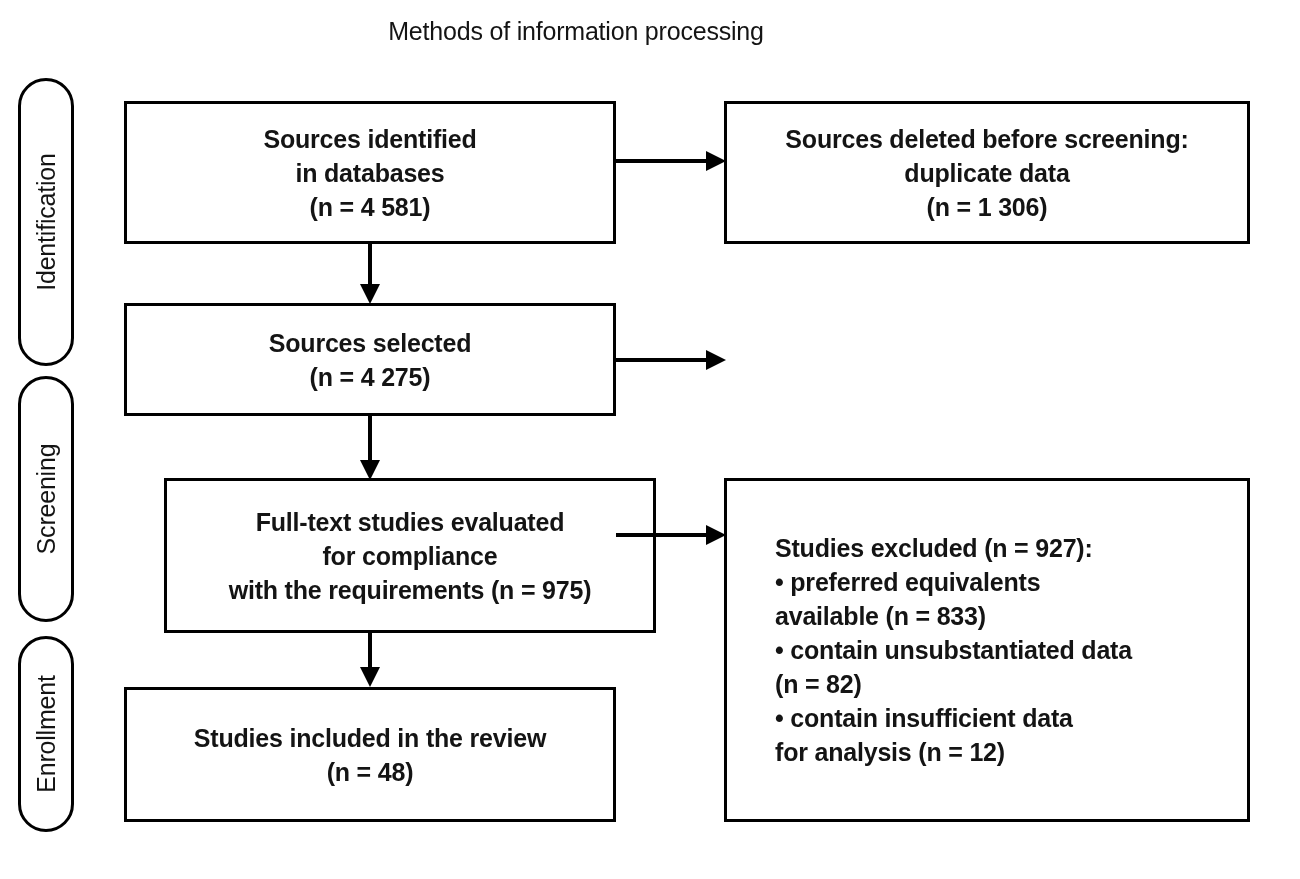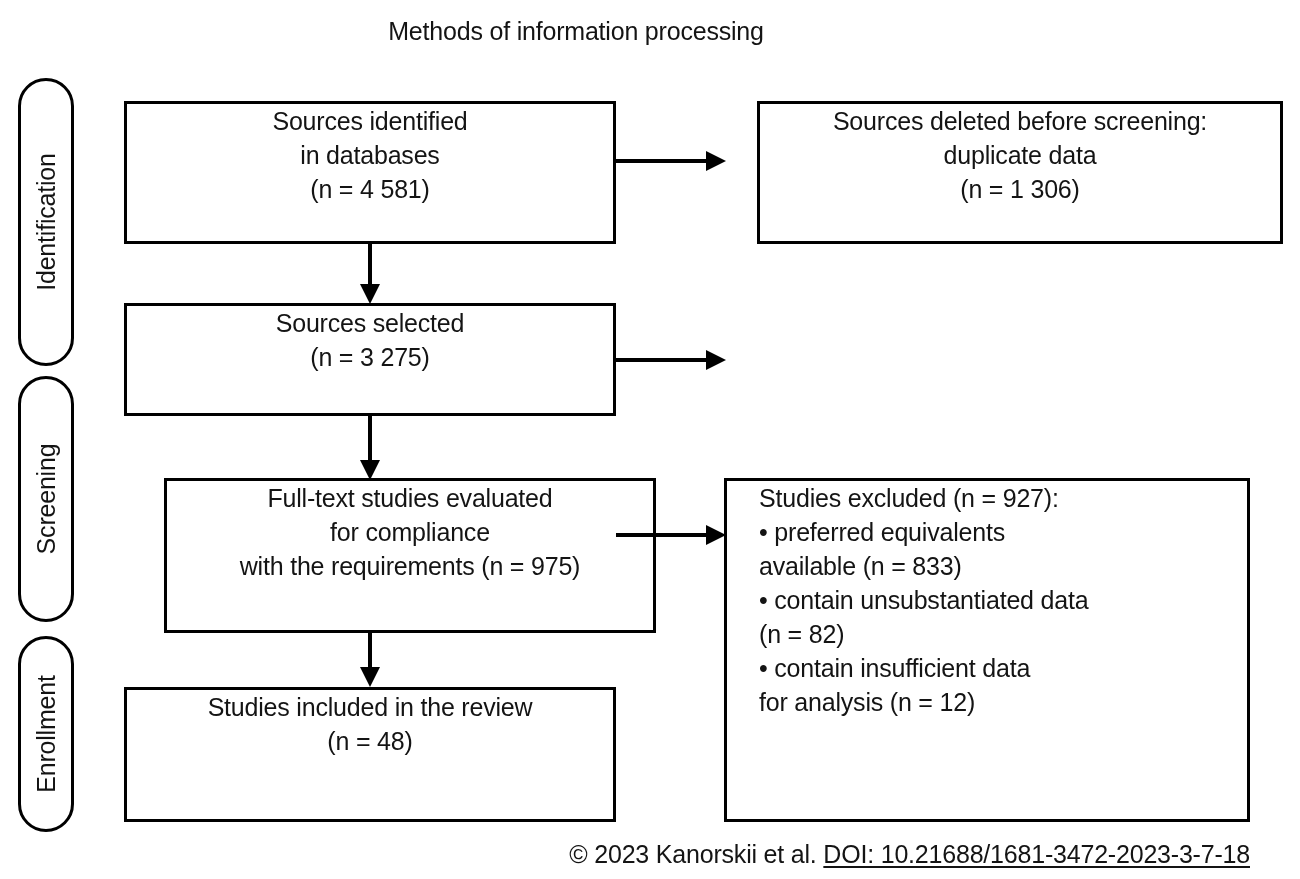--- a/index.html
+++ b/index.html
@@ -52,37 +52,39 @@
     color: #141414;
   }
 
   
   .flow-box {
     position: absolute;
     box-sizing: border-box;
     border: 3px solid #000000;
     background: #ffffff;
     display: flex;
+    align-items: center;
     justify-content: center;
+    font-weight: bold;
   }
   .flow-box-text {
     font-size: 25px;
     line-height: 34px;
     letter-spacing: -0.2px;
     color: #141414;
     text-align: center;
     white-space: pre-line;
     padding: 0 10px;
   }
   .flow-box.align-left {
     justify-content: flex-start;
   }
   .flow-box.align-left .flow-box-text {
     text-align: left;
-    padding: 0 0 0 32px;
+    padding: 0 0 0 48px;
   }
 
   
   .conn {
     position: absolute;
   }
   .conn svg {
     display: block;
     overflow: visible;
   }
@@ -121,29 +123,29 @@
   <div class="stage-pill" style="left:18px; top:636px; width:56px; height:196px;">
     <span class="stage-pill-label">Enrollment</span>
   </div>
 
   <div class="flow-box" style="left:124px; top:101px; width:492px; height:143px;">
     <div class="flow-box-text">Sources identified
 in databases
 (n = 4 581)</div>
   </div>
 
-  <div class="flow-box" style="left:724px; top:101px; width:526px; height:143px;margin-left:33px;">
+  <div class="flow-box" style="left:724px; top:101px; width:526px; height:143px;">
     <div class="flow-box-text">Sources deleted before screening:
 duplicate data
 (n = 1 306)</div>
   </div>
 
   <div class="flow-box" style="left:124px; top:303px; width:492px; height:113px;">
     <div class="flow-box-text">Sources selected
-(n = 3 275)</div>
+(n = 4 275)</div>
   </div>
 
 
   <div class="flow-box" style="left:124px; top:478px; width:492px; height:155px;margin-left:40px;">
     <div class="flow-box-text">Full-text studies evaluated
 for compliance
 with the requirements (n = 975)</div>
   </div>
 
   <div class="flow-box align-left" style="left:724px; top:478px; width:526px; height:344px;">
@@ -196,17 +198,14 @@
     </svg>
   </div>
 
   <div class="conn" style="left:355px; top:629px; width:30px; height:62px;">
     <svg width="30" height="62" viewBox="0 0 30 62">
       <line x1="15" y1="2" x2="15" y2="40" stroke="#000" stroke-width="4"></line>
       <polygon points="5,38 25,38 15,58" fill="#000"></polygon>
     </svg>
   </div>
 
-  <div class="footer">
-    <span>© 2023 Kanorskii et al. </span><a class="doi" href="#" style="color:#141414;">DOI: 10.21688/1681-3472-2023-3-7-18</a>
-  </div>
 
 </div>
 
 </body></html>

